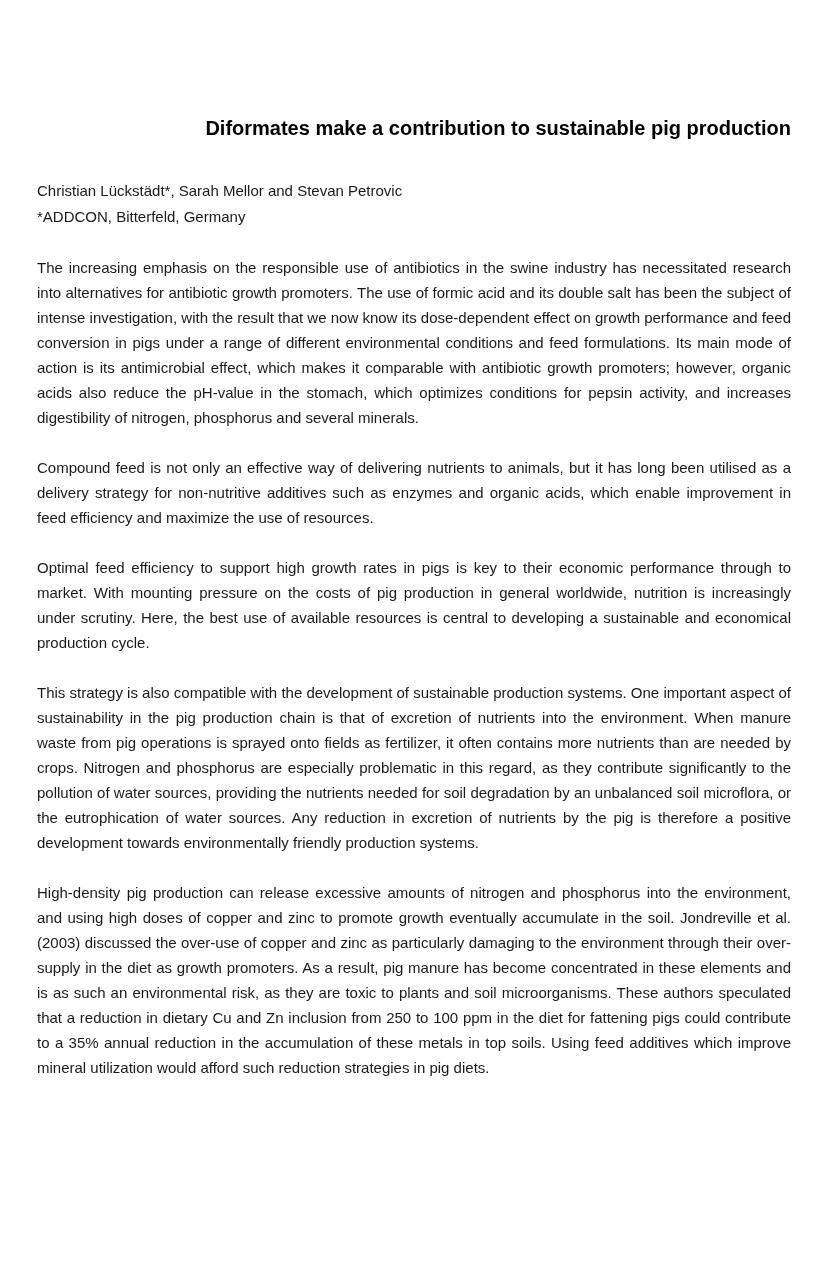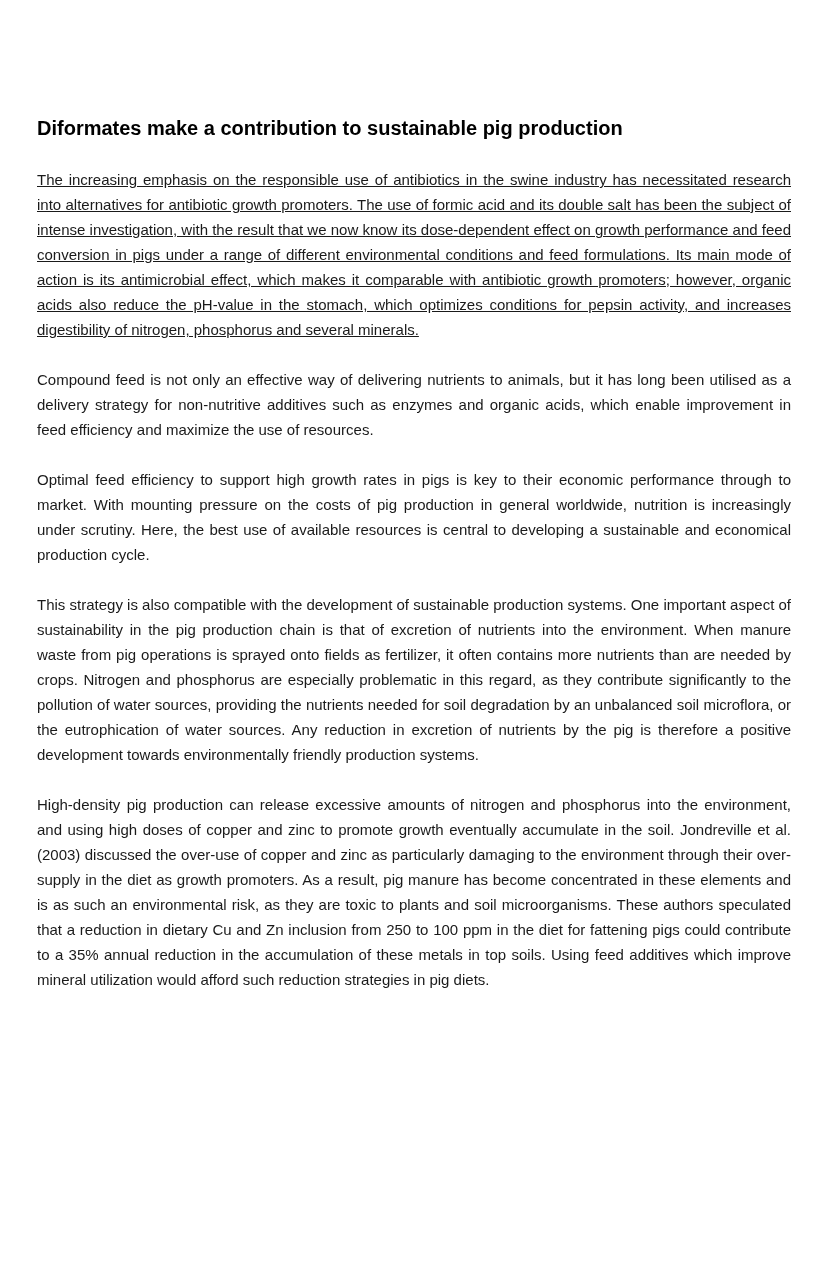--- a/index.html
+++ b/index.html
@@ -22,45 +22,49 @@
   .content {
     padding: 0 33px 0 37px;
   }
   .doc-title {
     margin: 115px 0 0 0;
     font-size: 20px;
     line-height: 27px;
     font-weight: bold;
     color: #000000;
     letter-spacing: 0px;
+    text-align: right;
   }
   .authors-block {
     margin-top: 36px;
     font-size: 15px;
     line-height: 26px;
   }
   .body-text p {
     margin: 25px 0 0 0;
     font-size: 15px;
     line-height: 25px;
     text-align: justify;
     color: #1a1a1a;
   }
   .body-text p:first-child {
-    text-decoration: underline;
   }
 </style>
 </head>
 <body>
 
 <div class="page" style="background: rgb(255, 255, 255);">
   <div class="content">
 
     <h1 class="doc-title">Diformates make a contribution to sustainable pig production</h1>
 
+    <div class="authors-block">
+      <div>Christian Lückstädt*, Sarah Mellor and Stevan Petrovic</div>
+      <div>*ADDCON, Bitterfeld, Germany</div>
+    </div>
 
     <div class="body-text">
       <p>The increasing emphasis on the responsible use of antibiotics in the swine industry has necessitated research into alternatives for antibiotic growth promoters. The use of formic acid and its double salt has been the subject of intense investigation, with the result that we now know its dose-dependent effect on growth performance and feed conversion in pigs under a range of different environmental conditions and feed formulations. Its main mode of action is its antimicrobial effect, which makes it comparable with antibiotic growth promoters; however, organic acids also reduce the pH-value in the stomach, which optimizes conditions for pepsin activity, and increases digestibility of nitrogen, phosphorus and several minerals.</p>
       <p>Compound feed is not only an effective way of delivering nutrients to animals, but it has long been utilised as a delivery strategy for non-nutritive additives such as enzymes and organic acids, which enable improvement in feed efficiency and maximize the use of resources.</p>
       <p>Optimal feed efficiency to support high growth rates in pigs is key to their economic performance through to market. With mounting pressure on the costs of pig production in general worldwide, nutrition is increasingly under scrutiny. Here, the best use of available resources is central to developing a sustainable and economical production cycle.</p>
       <p>This strategy is also compatible with the development of sustainable production systems. One important aspect of sustainability in the pig production chain is that of excretion of nutrients into the environment. When manure waste from pig operations is sprayed onto fields as fertilizer, it often contains more nutrients than are needed by crops. Nitrogen and phosphorus are especially problematic in this regard, as they contribute significantly to the pollution of water sources, providing the nutrients needed for soil degradation by an unbalanced soil microflora, or the eutrophication of water sources. Any reduction in excretion of nutrients by the pig is therefore a positive development towards environmentally friendly production systems.</p>
       <p>High-density pig production can release excessive amounts of nitrogen and phosphorus into the environment, and using high doses of copper and zinc to promote growth eventually accumulate in the soil. Jondreville et al. (2003) discussed the over-use of copper and zinc as particularly damaging to the environment through their over-supply in the diet as growth promoters. As a result, pig manure has become concentrated in these elements and is as such an environmental risk, as they are toxic to plants and soil microorganisms. These authors speculated that a reduction in dietary Cu and Zn inclusion from 250 to 100 ppm in the diet for fattening pigs could contribute to a 35% annual reduction in the accumulation of these metals in top soils. Using feed additives which improve mineral utilization would afford such reduction strategies in pig diets.</p>
     </div>
 
   </div>

